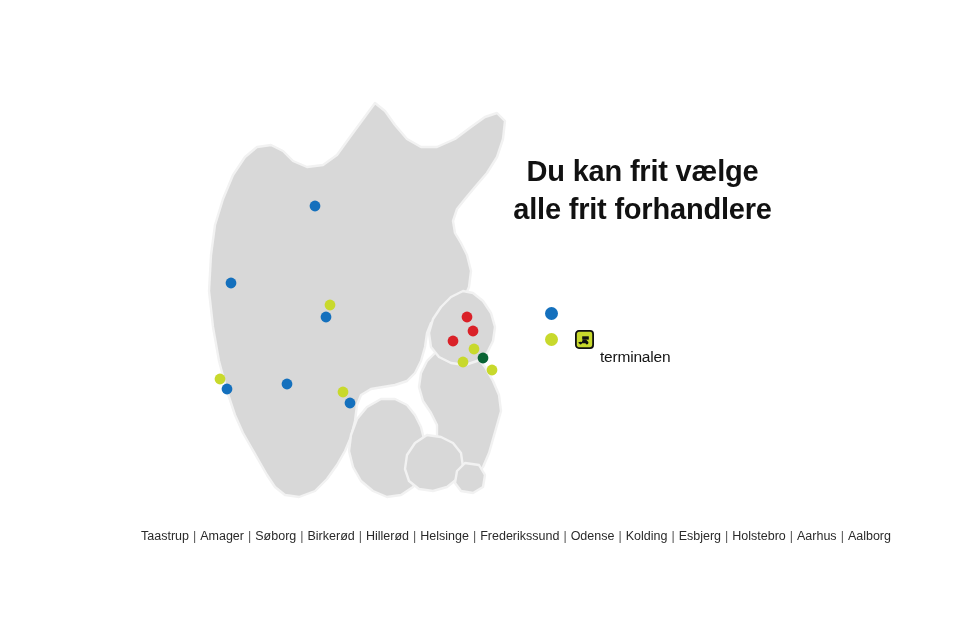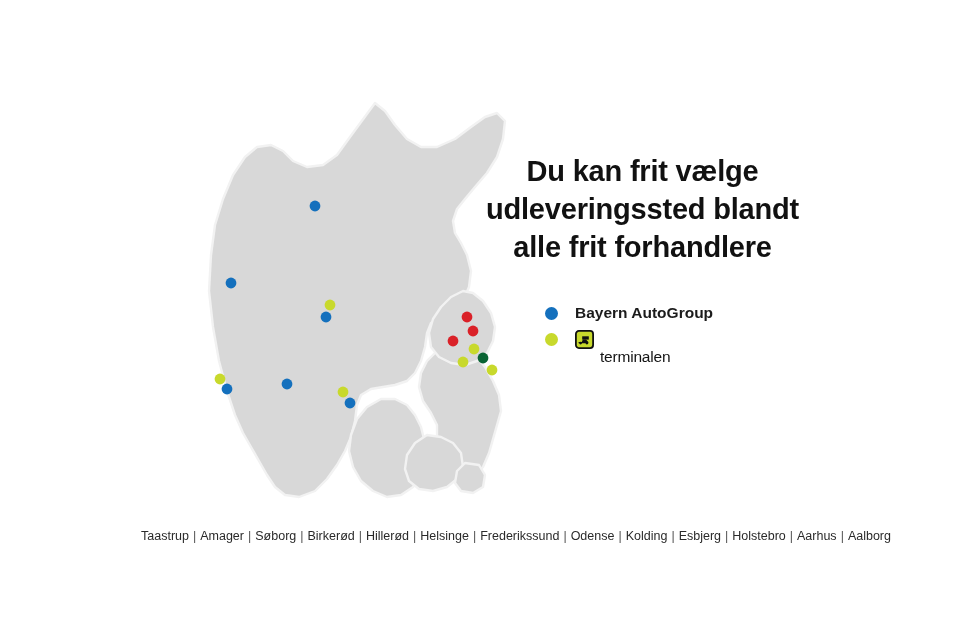--- a/index.html
+++ b/index.html
@@ -182,30 +182,28 @@
           <circle cx="299" cy="254" r="5.4" fill="#c8d92c" class="dot"></circle>
           <circle cx="288" cy="267" r="5.4" fill="#c8d92c" class="dot"></circle>
           <circle cx="308" cy="263" r="5.4" fill="#0a6434" class="dot"></circle>
           <circle cx="317" cy="275" r="5.4" fill="#c8d92c" class="dot"></circle>
         </g>
     </svg>
   </div>
 
   <div id="headline">
     <span class="hl">Du kan frit vælge</span>
-    <span class="hl">udleveringssted blandt</span>
     <span class="hl">alle frit forhandlere</span>
   </div>
 
   <div id="legend">
 
 
     <div class="legend-row">
       <span class="legend-dot" style="background:#1470bd"></span>
-      <span class="legend-label w-bold">Bayern AutoGroup</span>
     </div>
 
     <div class="legend-row">
       <span class="legend-dot" style="background:#c8d92c"></span>
       <span class="brand-lockup">
         <svg class="brand-mark" width="19" height="19" viewBox="0 0 19 19">
           <rect x="0.9" y="0.9" width="17.2" height="17.2" rx="3" ry="3" fill="#c8d92c" stroke="#111111" stroke-width="1.8"></rect>
           <path d="M3.6 11.9 h3.2 l1.0 -2.4 h3.2 l2.3 2.4 v1.4 h-9.7 z" fill="#111111"></path>
           <path d="M7.2 6.3 h6.6 v3.3 h-6.6 z" fill="#111111"></path>
           <circle cx="5.6" cy="13.1" r="1.35" fill="#111111"></circle>

